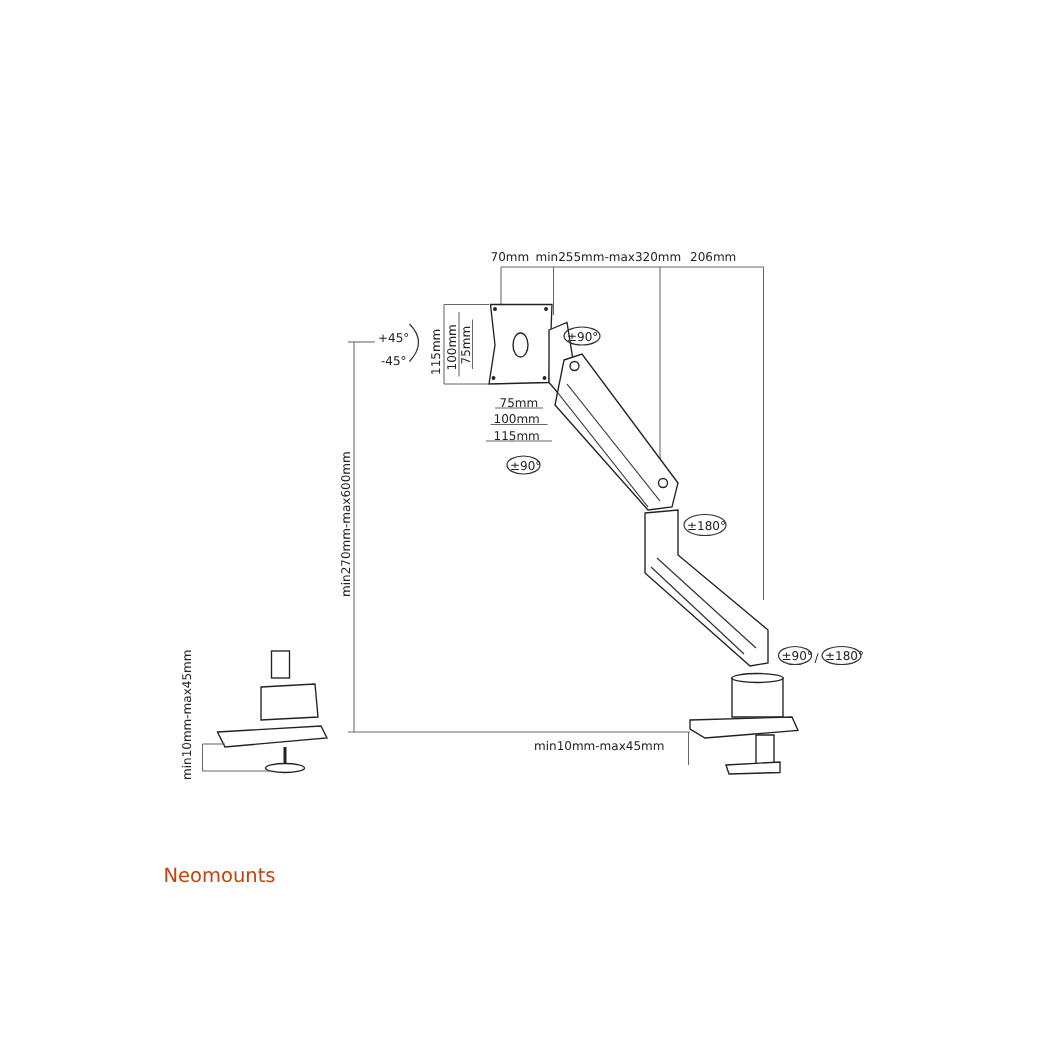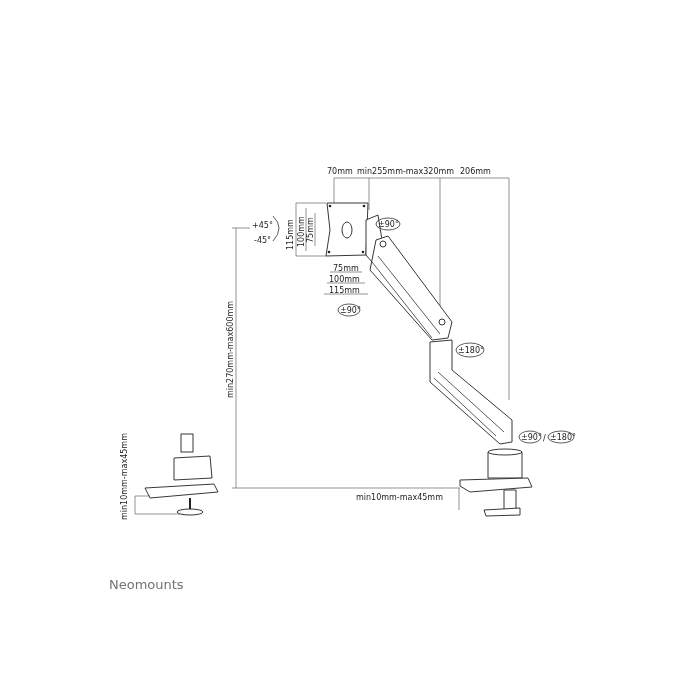--- a/index.html
+++ b/index.html
@@ -1,19 +1,19 @@
 <!DOCTYPE html>
 <html><head>
 <meta charset="utf-8">
 <style>
   html, body { margin:0; padding:0; background:#ffffff; }
   body { width:700px; height:700px; position:relative; overflow:hidden; font-family:"Liberation Sans", sans-serif; }
   svg { position:absolute; left:0; top:0; }
   .dim { font-family:"DejaVu Sans", sans-serif; font-size:8px; fill:#222; }
-  .brand { position:absolute; left:109px; top:577px; font-family:"DejaVu Sans", sans-serif; font-size:13px; color:#737373; }
+  .brand { position:absolute; left:109px; top:577px; font-family:"DejaVu Sans", sans-serif; font-size:13px; color:#c2410c; }
   .ln { stroke:#333; stroke-width:0.8; fill:none; }
   .dl { stroke:#666; stroke-width:0.7; fill:none; }
   .part { stroke:#222; stroke-width:0.9; fill:#fff; }
 </style>
 </head>
 <body>
 
 <svg width="700" height="700" viewBox="0 0 700 700">
 
   <g>

